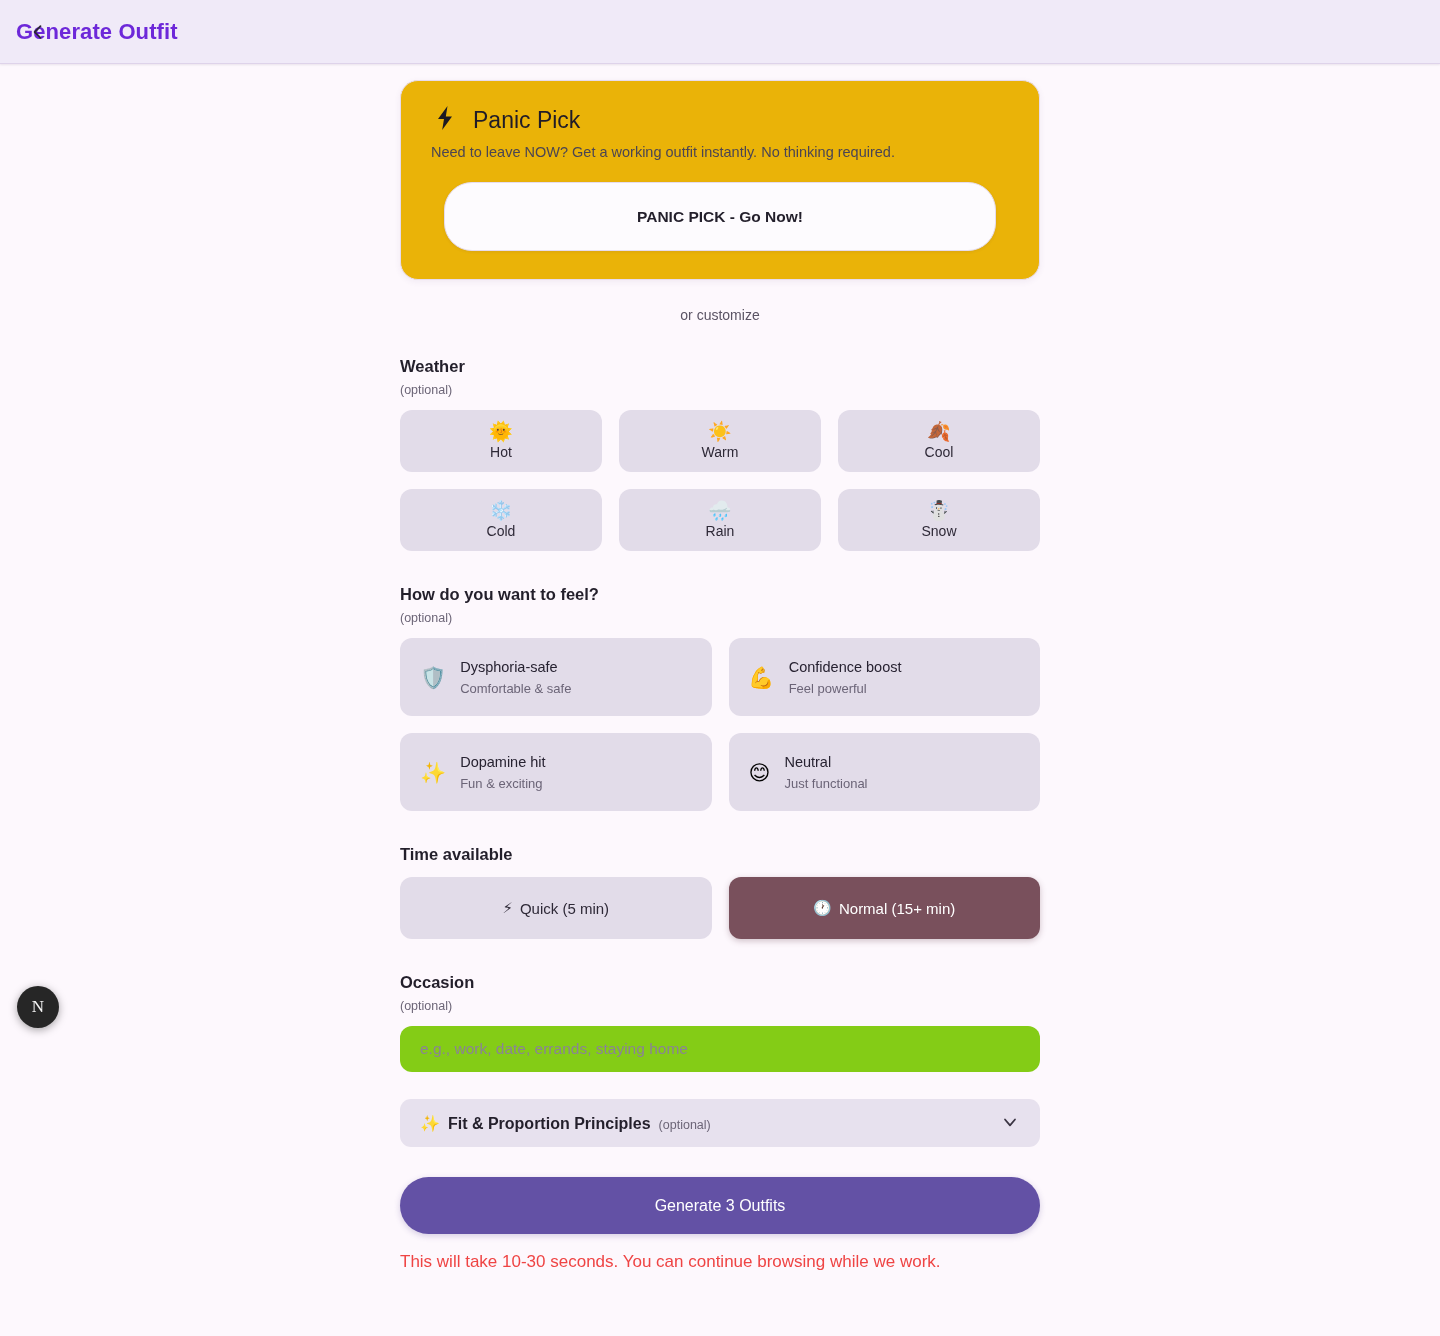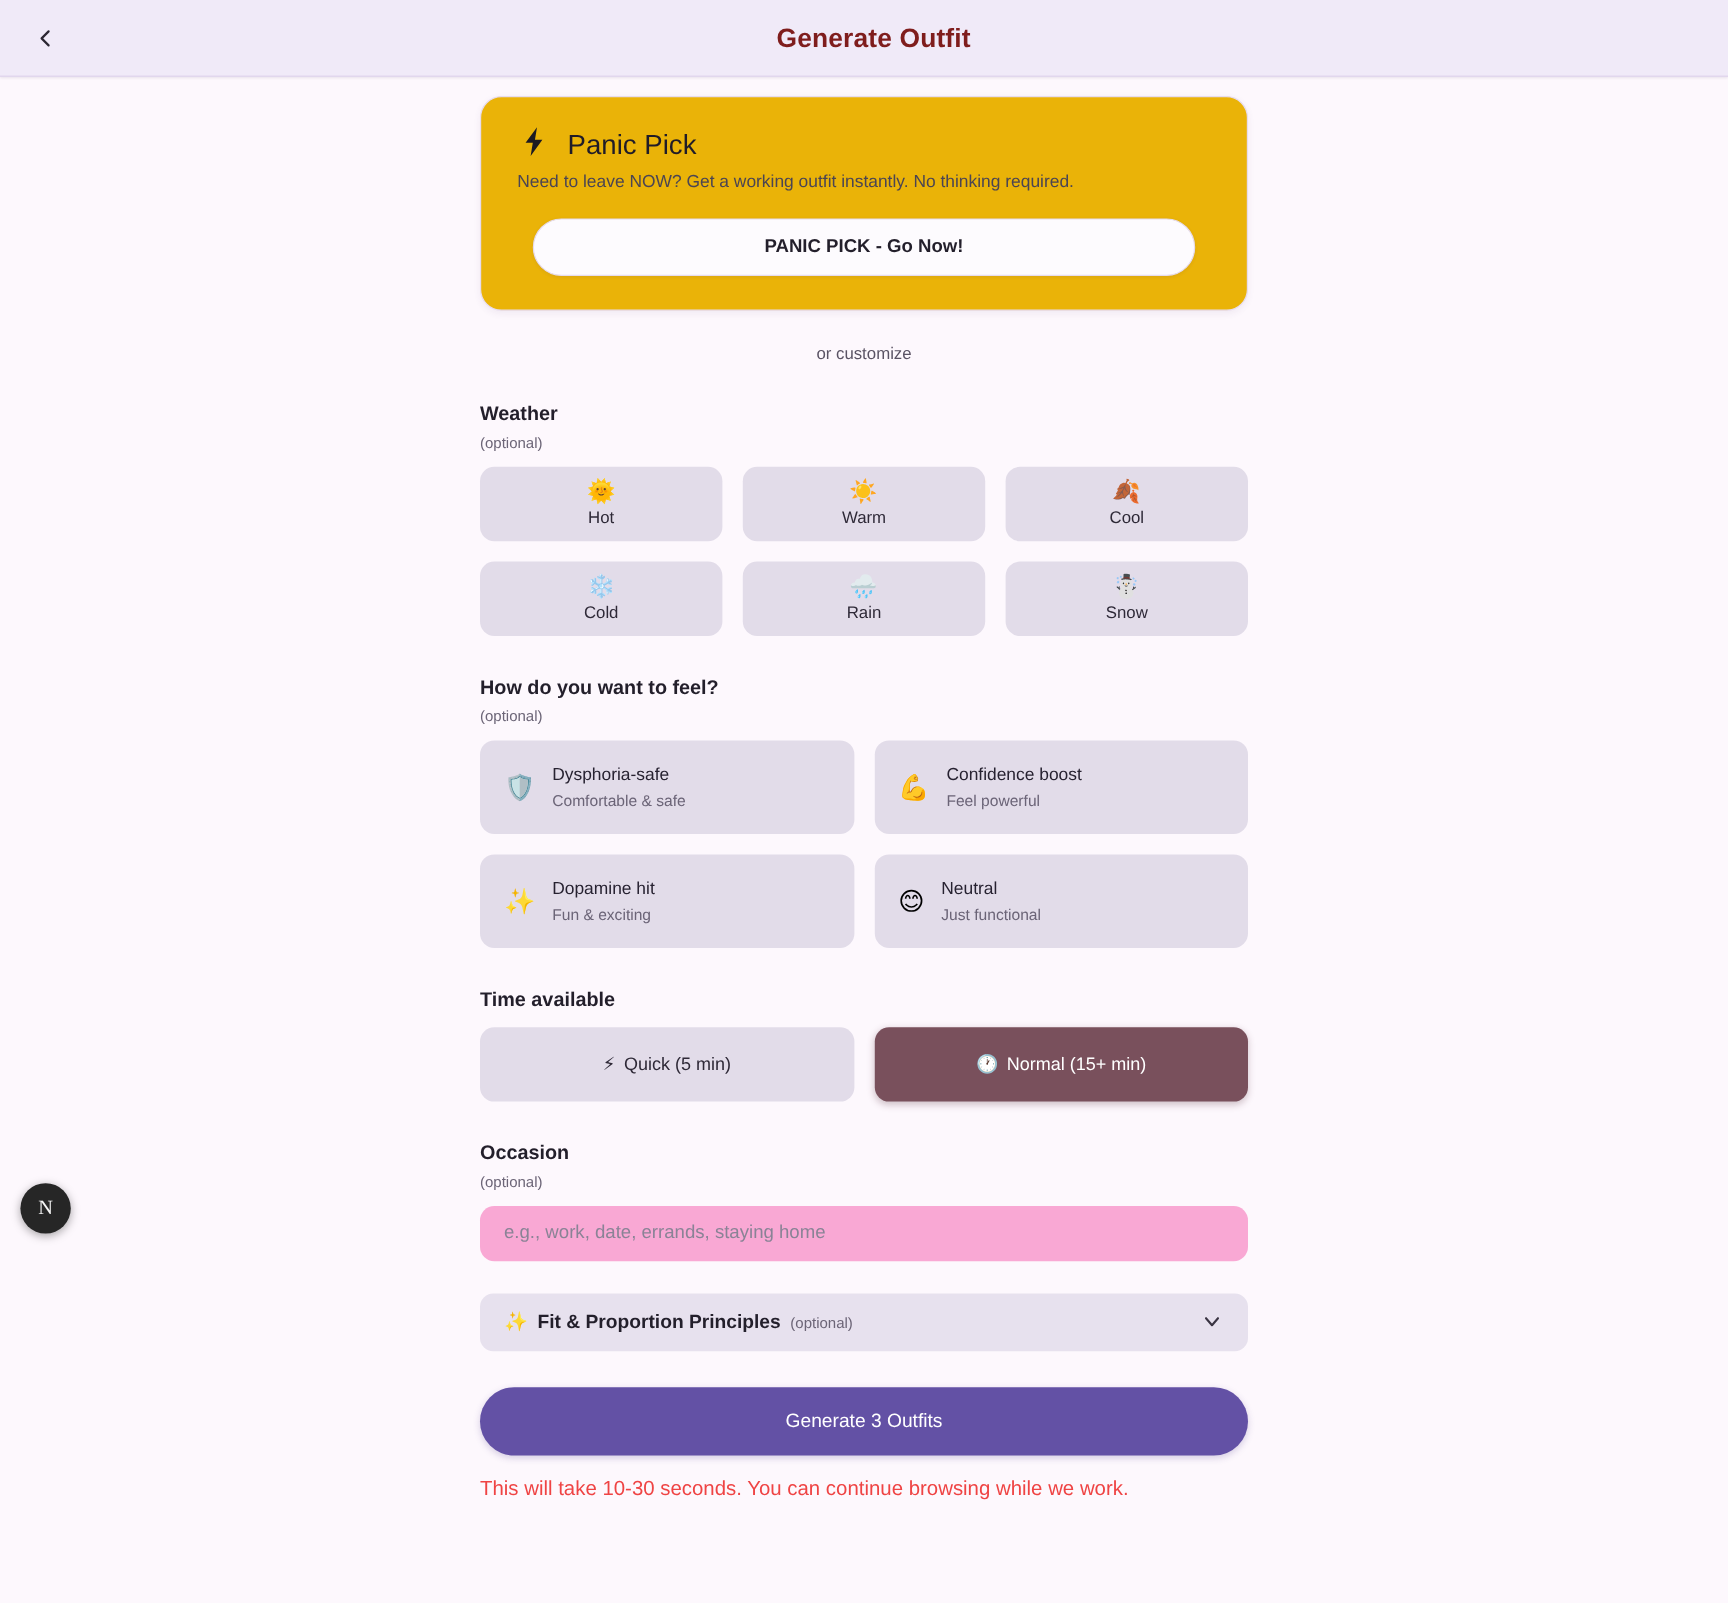--- a/index.html
+++ b/index.html
@@ -39,24 +39,24 @@
     align-items: center;
     justify-content: center;
     background: transparent;
     border: none;
     cursor: pointer;
     border-radius: 8px;
   }
   .back-button svg { display: block; }
   .header-title {
     width: 100%;
-    text-align: center;
+    text-align: left;
     font-size: 22px;
     font-weight: 700;
-    color: #7f1d1d;
+    color: #6d28d9;
     letter-spacing: .1px;
     margin-left: 16px;
   }
 
   
   .page {
     width: 100%;
     padding-top: 16px;
   }
   .container {
@@ -91,21 +91,21 @@
   }
   .panic-sub {
     margin-top: 9px;
     font-size: 14.5px;
     color: #4b4553;
   }
   .panic-btn {
     display: block;
     width: 552px;
     margin: 22px auto 0 auto;
-    height: 48px;
+    height: 69px;
     border-radius: 28px;
     background: #fdfbfe;
     border: 1px solid #e6dcee;
     font-family: inherit;
     font-size: 15.5px;
     font-weight: 600;
     color: #231f2b;
     cursor: pointer;
     box-shadow: 0 1px 3px rgba(80,50,110,0.10);
   }
@@ -209,21 +209,21 @@
     color: #ffffff;
     box-shadow: 0 2px 6px rgba(90,50,65,0.28);
   }
 
   
   .occasion-input {
     width: 100%;
     height: 46px;
     border-radius: 12px;
     border: none;
-    background: #f9a8d4;
+    background: #84cc16;
     padding: 0 20px;
     font-family: inherit;
     font-size: 15.5px;
     color: #2e2937;
     outline: none;
   }
   .occasion-input::placeholder { color: #8a8396; }
 
   
   .accordion {

